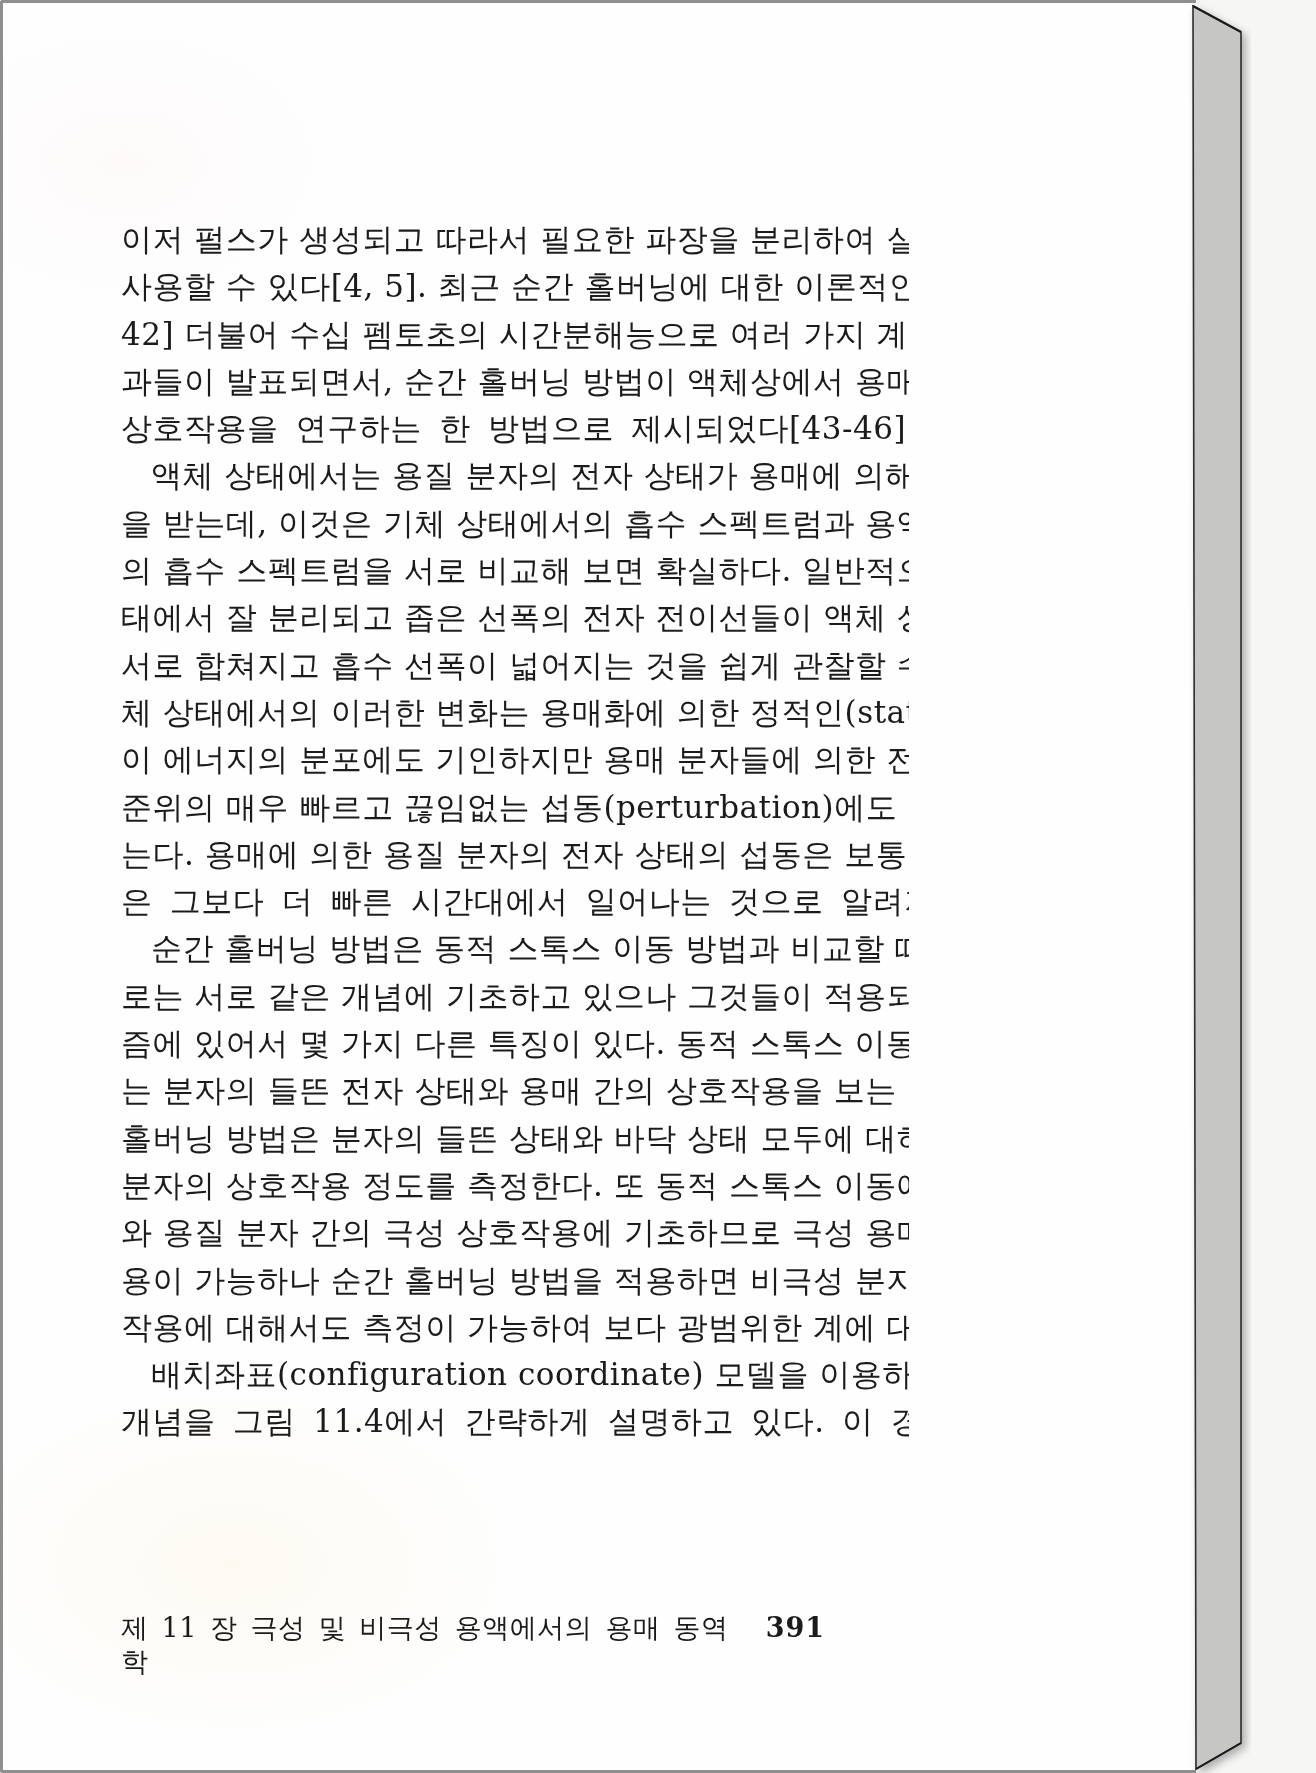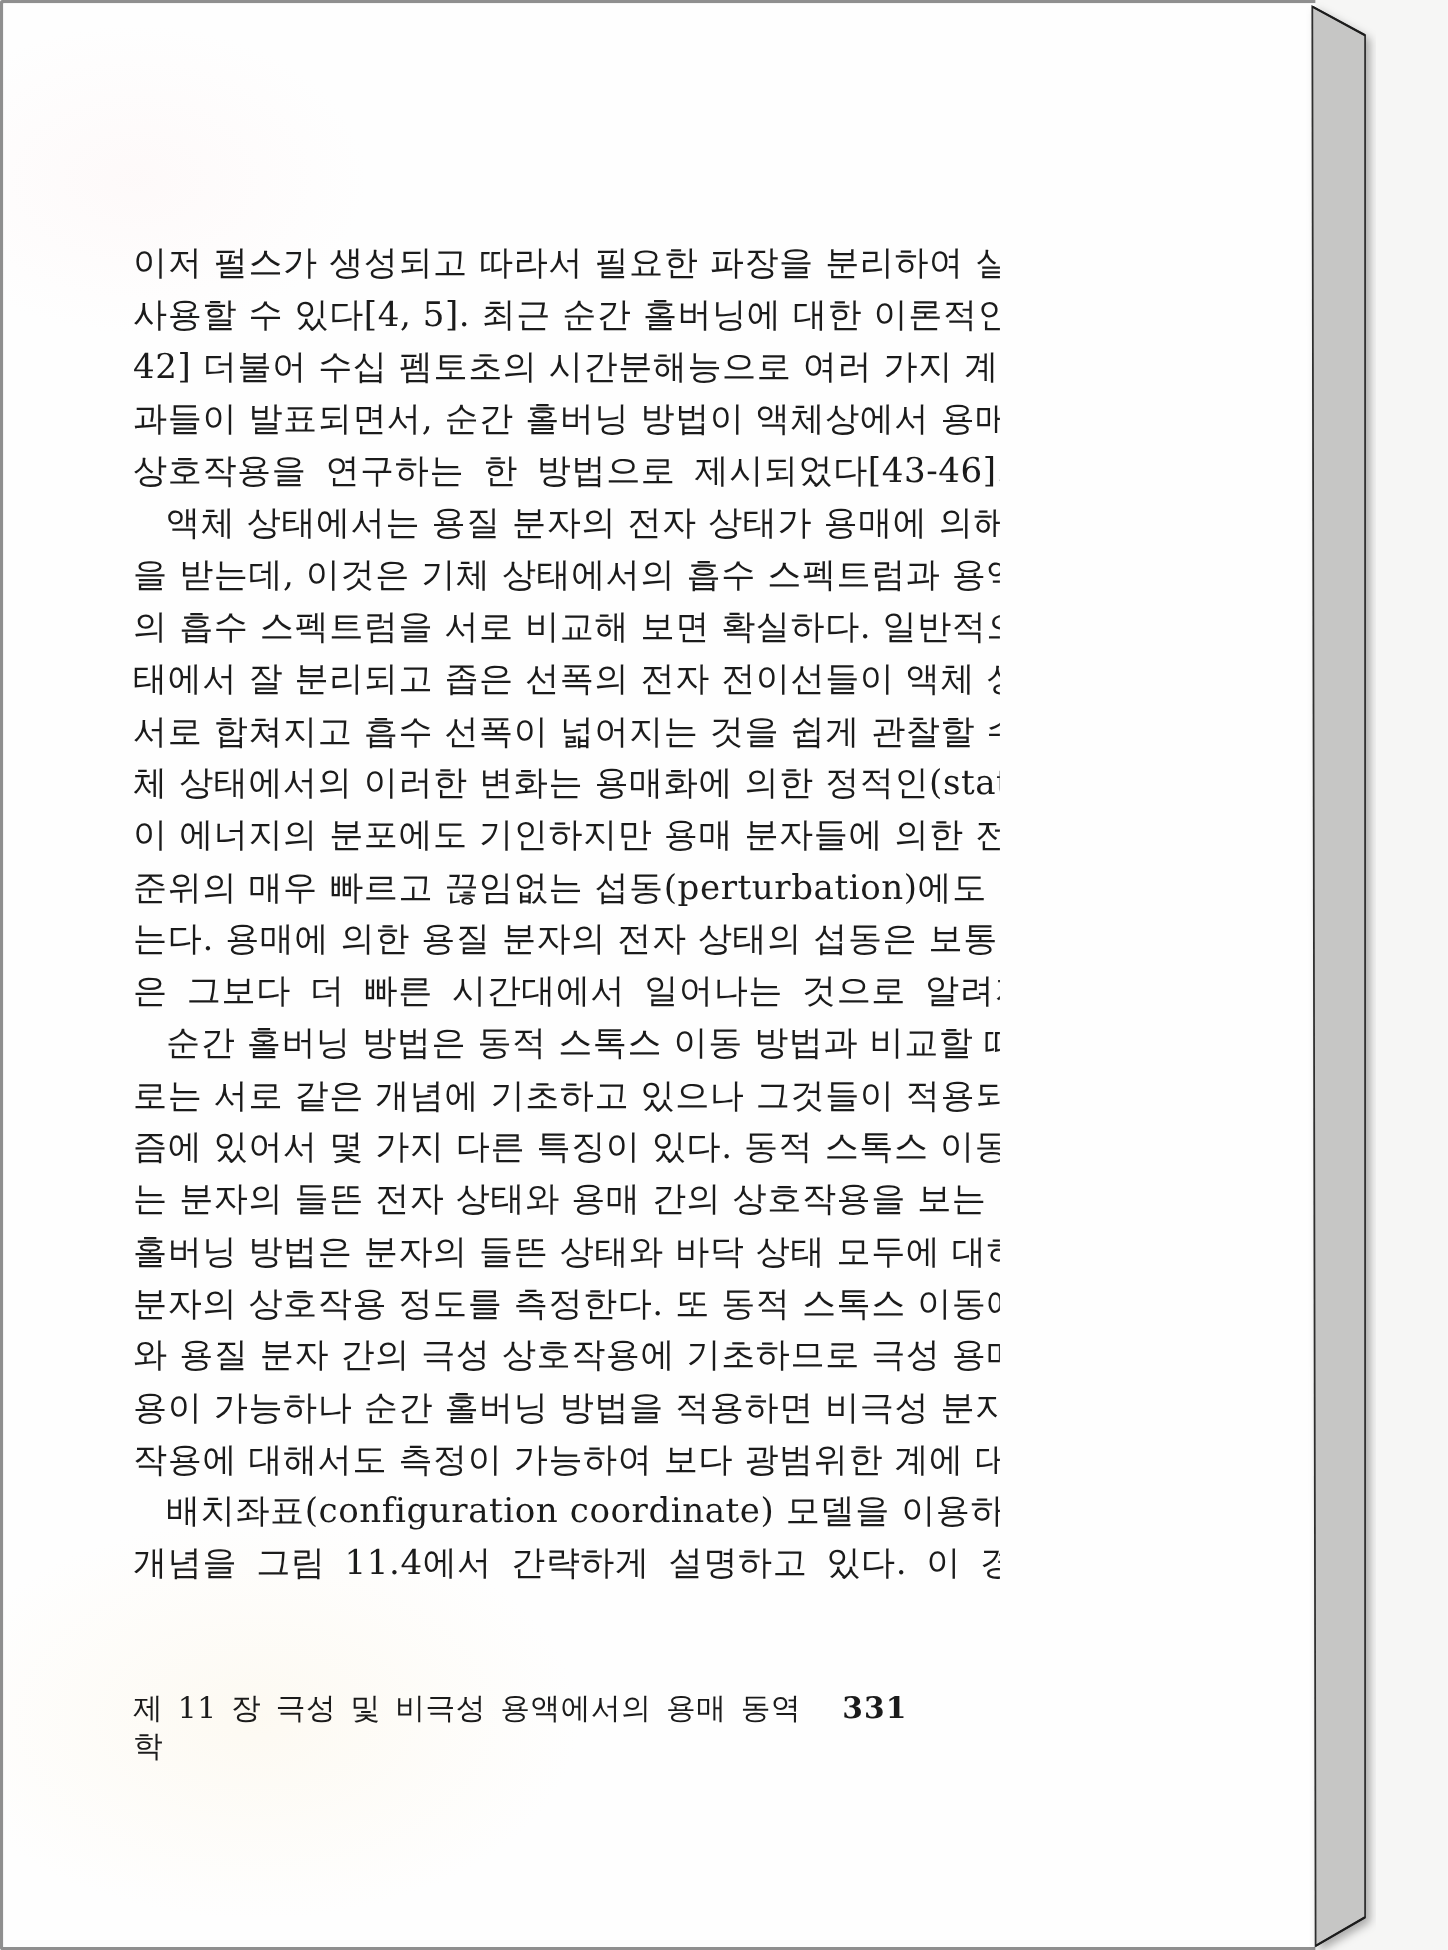--- a/index.html
+++ b/index.html
@@ -61,21 +61,21 @@
     text-align-last: left;
     word-spacing: 7px;
   }
   .line.indent {
     padding-left: 30px;
   }
   
   .footer {
     position: absolute;
     left: 118px;
-    top: 1534px;
+    top: 1608px;
     width: 788px;
     box-sizing: border-box;
     padding-right: 84px;
     display: flex;
     justify-content: flex-end;
     align-items: baseline;
     gap: 24px;
     color: #1b1b1b;
     font-size: 27px;
     line-height: 34px;
@@ -118,21 +118,21 @@
         <div class="line">분자의 상호작용 정도를 측정한다. 또 동적 스톡스 이동에서는 용매</div>
         <div class="line">와 용질 분자 간의 극성 상호작용에 기초하므로 극성 용매에서만 적</div>
         <div class="line">용이 가능하나 순간 홀버닝 방법을 적용하면 비극성 분자간의 상호</div>
         <div class="line">작용에 대해서도 측정이 가능하여 보다 광범위한 계에 대하여 용매</div>
         <div class="line indent">배치좌표(configuration coordinate) 모델을 이용하여 순간 홀버닝의</div>
         <div class="line last">개념을 그림 11.4에서 간략하게 설명하고 있다. 이 경우에 있어서도</div>
       </div>
 
     <div class="footer">
       <span>제 11 장  극성 및 비극성 용액에서의 용매 동역학</span>
-      <span class="pagenum">331</span>
+      <span class="pagenum">391</span>
     </div>
 
   </div>
 
   <svg class="edge-svg" width="1316" height="1773" viewBox="0 0 1316 1773">
     <defs>
       <filter id="edgeShadow" x="-20%" y="-5%" width="140%" height="110%">
         <feDropShadow dx="4" dy="4" stdDeviation="4" flood-color="#000000" flood-opacity="0.30"></feDropShadow>
       </filter>
     </defs>

